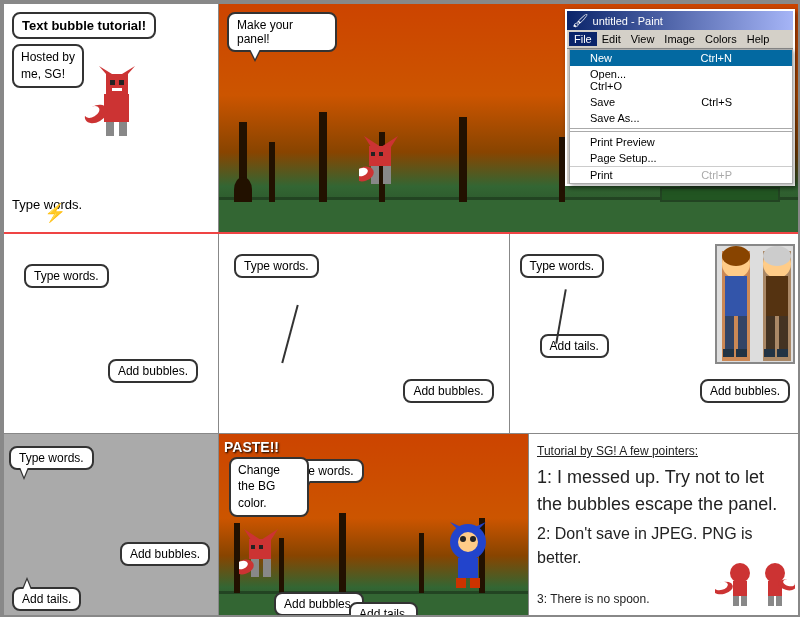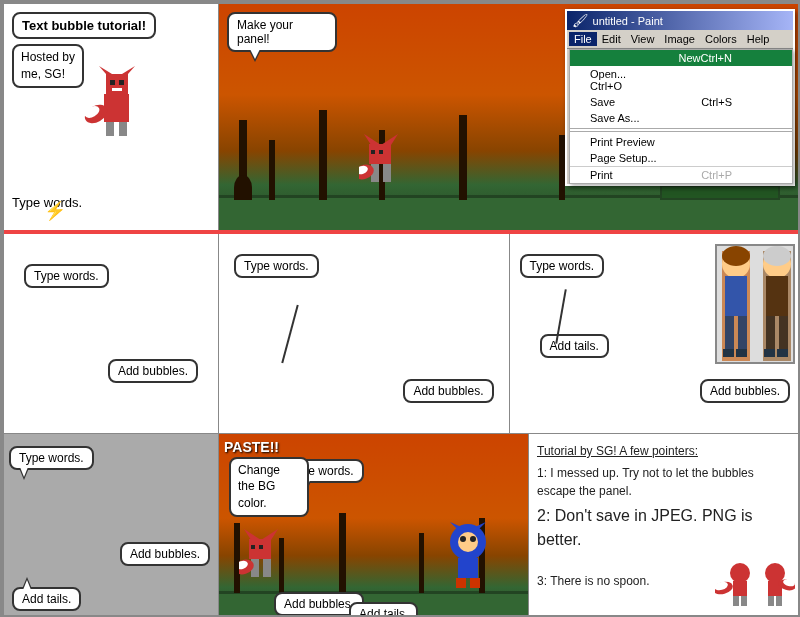--- a/index.html
+++ b/index.html
@@ -11,21 +11,21 @@
       font-size: 13px;
       background: #c0c0c0;
       border: 2px solid #888;
     }
   </style>
 </head>
 <body>
 
 <div style="width:800px; height:617px; border:2px solid #888; overflow:hidden; position:relative; background:#fff;">
 
-  <div style="display:flex; height:230px; border-bottom:4px solid #ef4444;">
+  <div style="display:flex; height:230px; border-bottom:2px solid #ef4444;">
 
     <div style="width:215px; background:#fff; border-right:1px solid #888; position:relative; flex-shrink:0;">
 
       <div style="position:absolute; top:8px; left:8px; background:white; border:2px solid #333; border-radius:8px; padding:4px 8px; font-size:13px; font-weight:bold;">
         <span>Text bubble tutorial!</span>
       </div>
 
       <div style="position:absolute; top:40px; left:8px; background:white; border:2px solid #333; border-radius:8px; padding:3px 7px; font-size:12px; line-height:1.4;">
         <div>Hosted by</div>
         <div>me, SG!</div>
@@ -123,21 +123,21 @@
         <div style="background:#d4d0c8; display:flex; gap:0; padding:2px 2px; border-bottom:1px solid #888;">
           <span style="padding:1px 5px; background:#0a246a; color:white;">File</span>
           <span style="padding:1px 5px;">Edit</span>
           <span style="padding:1px 5px;">View</span>
           <span style="padding:1px 5px;">Image</span>
           <span style="padding:1px 5px;">Colors</span>
           <span style="padding:1px 5px;">Help</span>
         </div>
 
         <div style="background:white; border:1px solid #aaa; box-shadow:2px 2px 4px rgba(0,0,0,0.3); margin-left:2px;">
-          <div style="padding:2px 60px 2px 20px; background:#15803d; color:white; display:flex; justify-content:flex-end;">
+          <div style="padding:2px 60px 2px 20px; background:#0369a1; color:white; display:flex; justify-content:space-between;">
             <span>New</span>
               <span>Ctrl+N</span>
           </div>
           <div style="padding:2px 60px 2px 20px; display:flex; justify-content:space-between;flex-direction:column;">
             <span>Open...</span>
               <span>Ctrl+O</span>
           </div>
           <div style="padding:2px 60px 2px 20px; display:flex; justify-content:space-between;gap:8px;">
             <span>Save</span>
               <span>Ctrl+S</span>
@@ -319,21 +319,21 @@
         <div style="position:absolute; bottom:-5px; left:130px; background:white; border:2px solid #333; border-radius:8px; padding:3px 8px; font-size:12px; z-index:5;">
           <span>Add tails.</span>
         </div>
       </div>
     </div>
 
     <div style="flex:1; background:#fff; padding:8px; position:relative; overflow:hidden;">
 
       <div style="font-size:12px; line-height:1.5; color:#222;">
         <p style="font-size:12px; margin-bottom:4px;text-decoration:underline;">Tutorial by SG! A few pointers:</p>
-        <p style="font-size:12px; margin-bottom:4px;">1: I messed up. Try not to let the bubbles escape the panel.</p>
+        <p style="font-size:18px; margin-bottom:4px;">1: I messed up. Try not to let the bubbles escape the panel.</p>
         <p style="font-size:16px; margin-bottom:20px;">2: Don't save in JPEG. PNG is better.</p>
         <p style="font-size:12px; margin-bottom:4px;">3: There is no spoon.</p>
       </div>
 
       <div style="position:absolute; bottom:5px; right:5px;">
         <svg width="80" height="60">
 
           <circle cx="25" cy="20" r="10" fill="#cc3333"></circle>
           <rect x="18" y="28" width="14" height="15" fill="#cc3333"></rect>
           <rect x="18" y="43" width="6" height="10" fill="#888"></rect>

